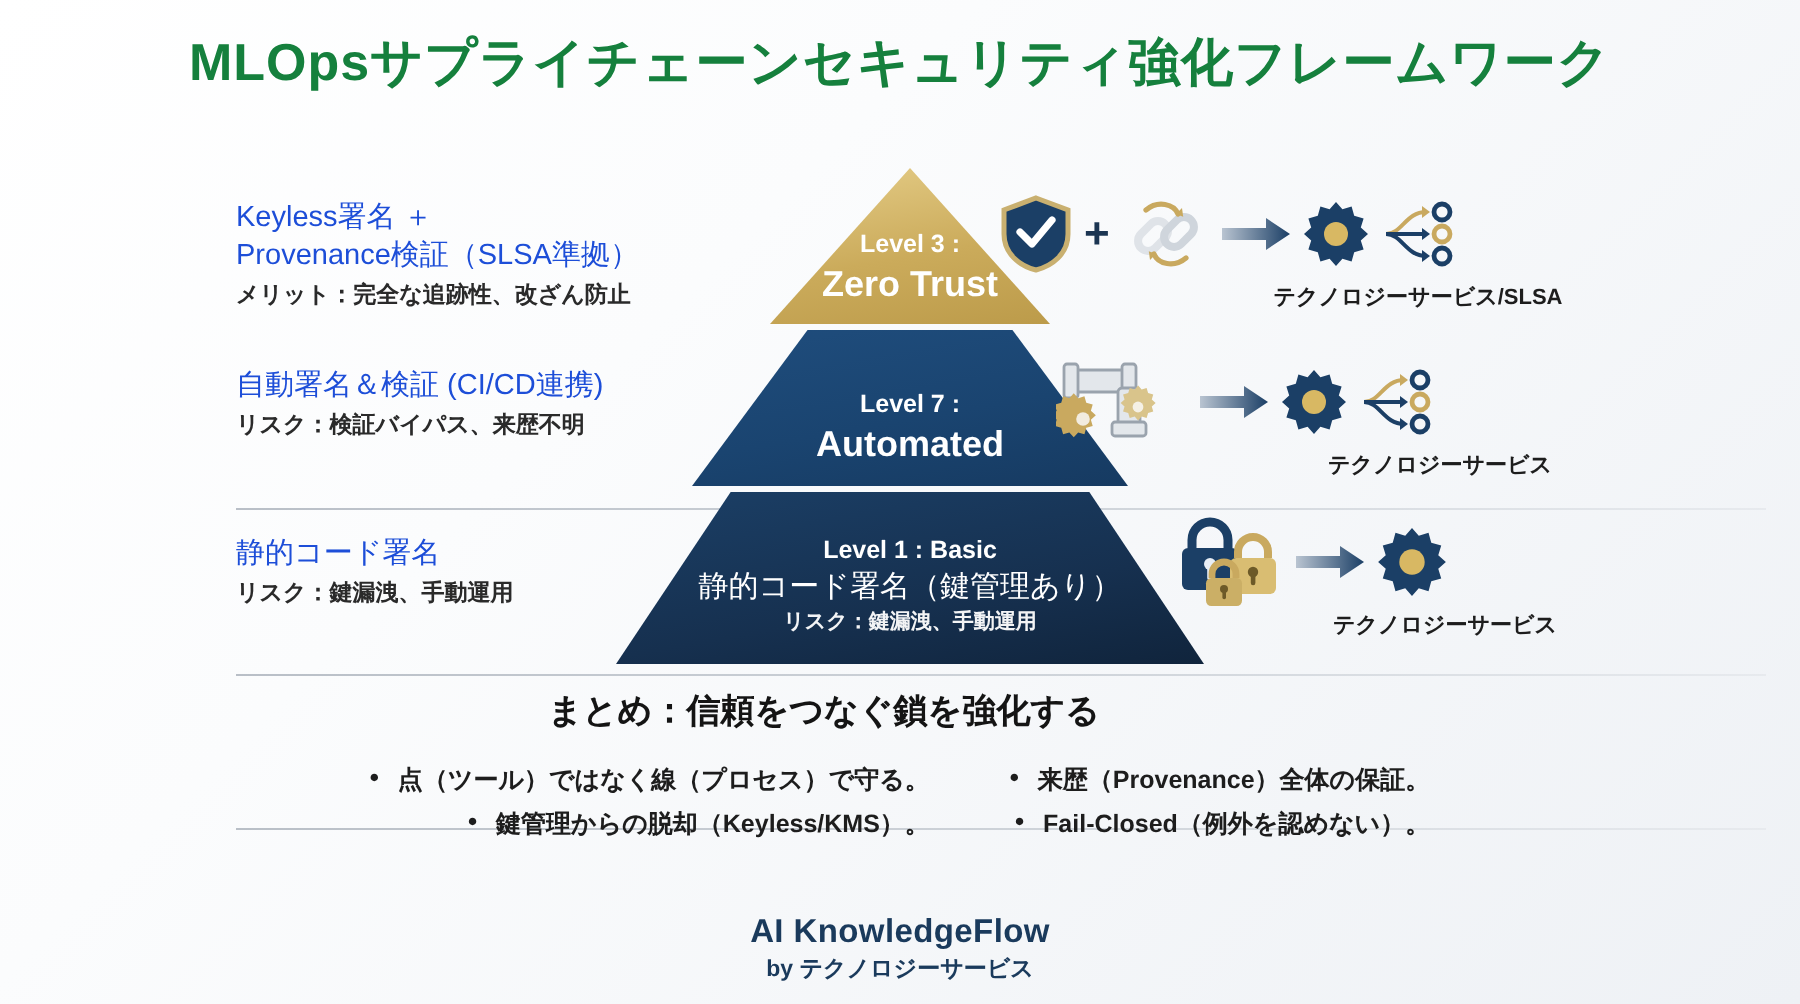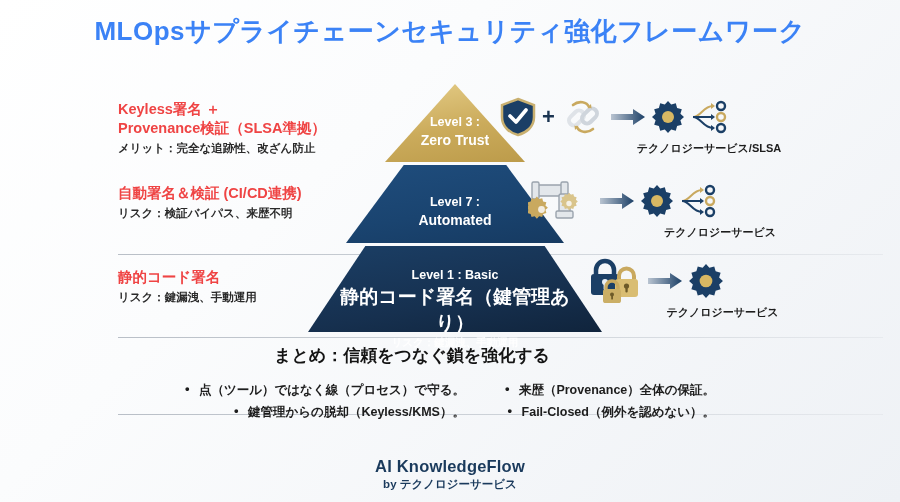--- a/index.html
+++ b/index.html
@@ -15,21 +15,21 @@
   }
 
   
   .title {
     position: absolute;
     top: 14px; left: 0; width: 900px;
     text-align: center;
     font-size: 26px;
     font-weight: bold;
     letter-spacing: 0.5px;
-    color: #3b82f6;
+    color: #15803d;
   }
 
   
   .stage {
     position: absolute;
     top: 82px; left: 0; width: 900px; height: 255px;
   }
 
   .pyramid {
     position: absolute;
@@ -55,35 +55,35 @@
   }
   .band-text {
     position: absolute; left: 0; width: 250px;
     text-align: center; color: #ffffff;
     pointer-events: none;
   }
   .bt-l3 { top: 32px; }
   .bt-l2 { top: 112px; }
   .bt-l1 { top: 185px; }
   .bt-small { font-size: 12.5px; font-weight: 600; line-height: 1.35; }
-  .bt-big   { font-size: 14px; font-weight: bold; line-height: 1.3; }
-  .bt-mid   { font-size: 19px; font-weight: bold; line-height: 1.35; }
+  .bt-big   { font-size: 18px; font-weight: bold; line-height: 1.3; }
+  .bt-mid   { font-size: 15px; font-weight: normal; line-height: 1.35; }
   .bt-tiny  { font-size: 10.5px; font-weight: 600; line-height: 1.4; opacity: .95; }
 
   
   .left-col {
     position: absolute; left: 118px; top: 0; width: 250px;
     text-align: left;
   }
   .lrow { position: absolute; left: 0; width: 250px; }
   .lrow.r3 { top: 18px; }
   .lrow.r2 { top: 102px; }
   .lrow.r1 { top: 186px; }
   .l-head {
-    font-size: 14.5px; font-weight: bold; color: #ef4444;
+    font-size: 14.5px; font-weight: normal; color: #1d4ed8;
     line-height: 1.32; margin-bottom: 3px;
   }
   .l-sub {
     font-size: 11.5px; font-weight: 600; color: #2a2a2a;
     line-height: 1.35;
   }
 
   
   .rule {
     position: absolute; left: 118px; width: 765px; height: 1px;

